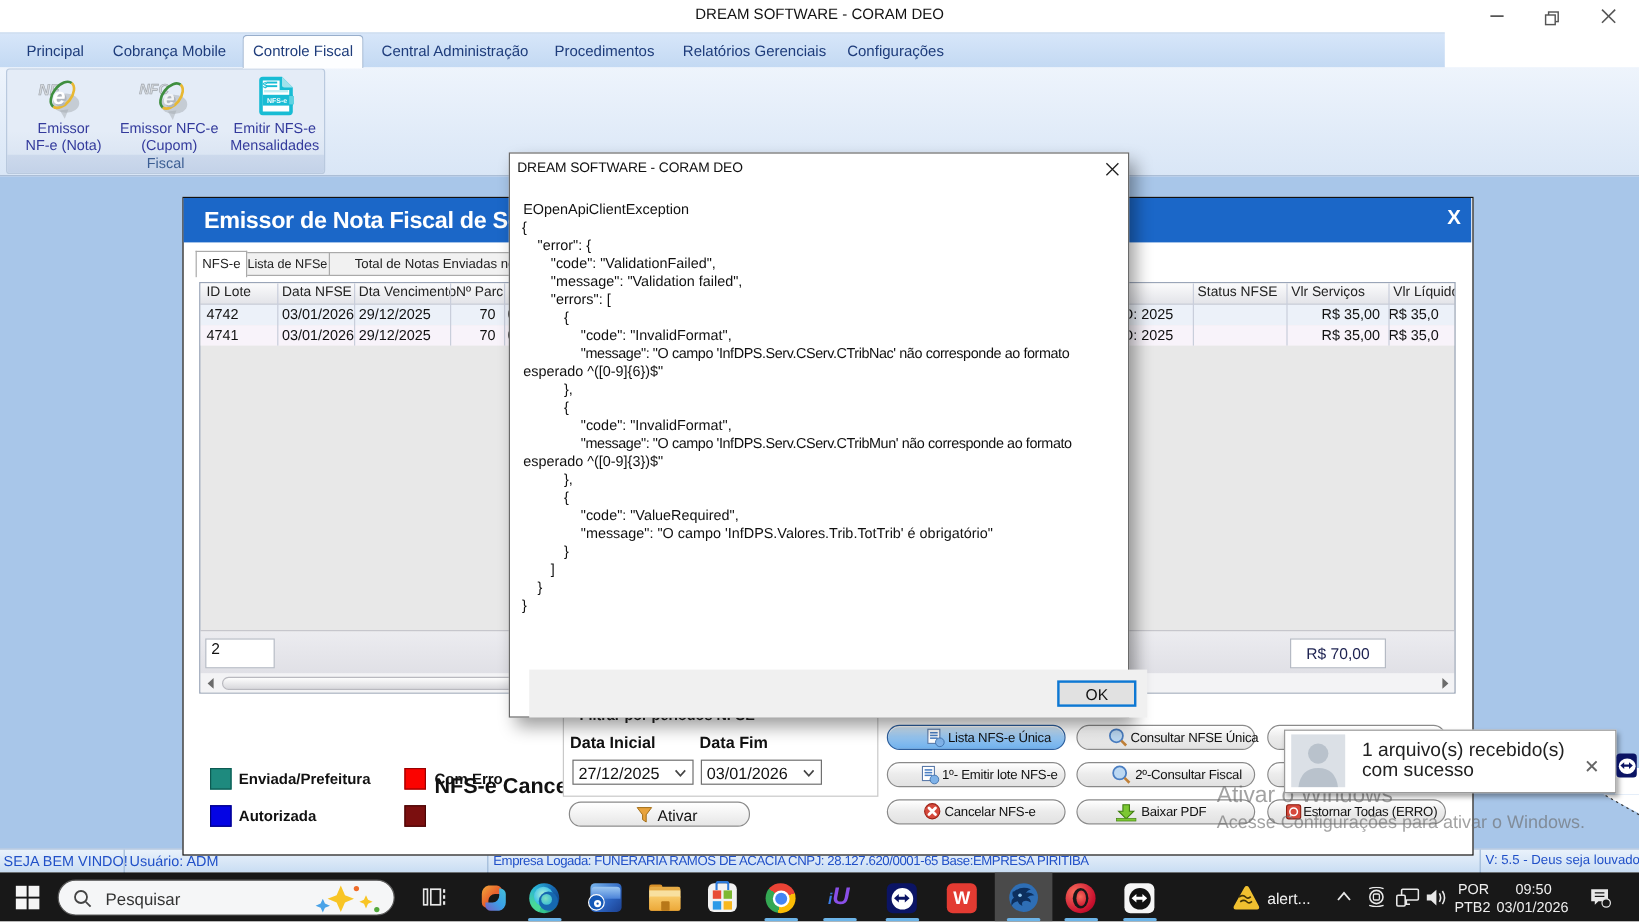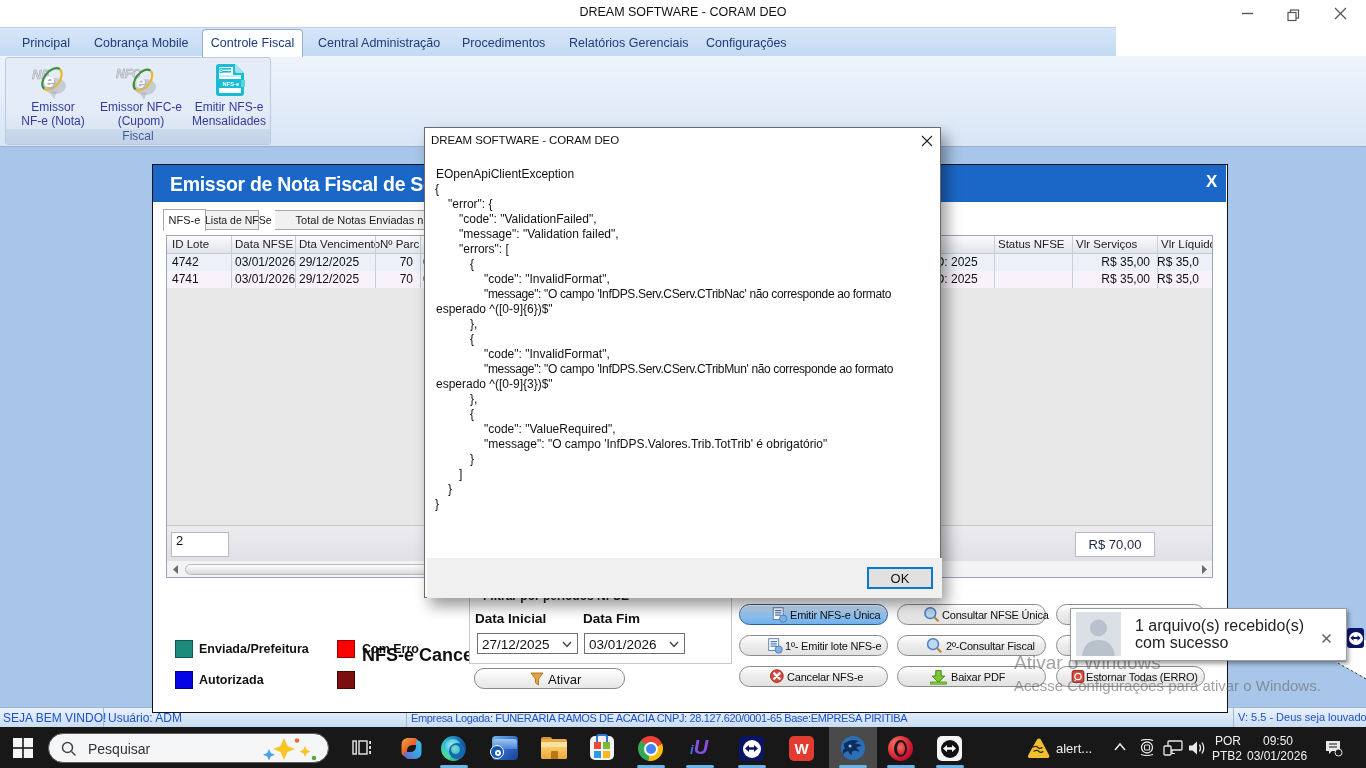--- a/index.html
+++ b/index.html
@@ -16,21 +16,21 @@
 
   <svg class="abs" style="left:1237px;top:0;width:120px;height:27px" viewBox="0 0 120 27">
     <line x1="5" y1="13.5" x2="16" y2="13.5" stroke="#555" stroke-width="1.4"></line>
     <rect x="53.5" y="10" width="8" height="8" fill="none" stroke="#555" stroke-width="1.2"></rect>
     <rect x="51" y="12.5" width="8" height="8" fill="#fff" stroke="#555" stroke-width="1.2"></rect>
     <line x1="98" y1="8" x2="109" y2="19" stroke="#555" stroke-width="1.3"></line>
     <line x1="109" y1="8" x2="98" y2="19" stroke="#555" stroke-width="1.3"></line>
   </svg>
 </div>
 
-<div class="abs" style="left:0;top:27px;width:1116px;height:29px;background:linear-gradient(#d7e6f9,#c3d9f3);border-top:1px solid #bdd2ec;z-index:1;">
+<div class="abs" style="left:0;top:27px;width:1204px;height:29px;background:linear-gradient(#d7e6f9,#c3d9f3);border-top:1px solid #bdd2ec;z-index:1;">
   <div class="abs nw" style="left:22px;top:8px;font-size:12.5px;color:#1e3c7b;">Principal</div>
   <div class="abs nw" style="left:94px;top:8px;font-size:12.5px;color:#1e3c7b;">Cobrança Mobile</div>
   <div class="abs nw" style="left:318px;top:8px;font-size:12.5px;color:#1e3c7b;">Central Administração</div>
   <div class="abs nw" style="left:462px;top:8px;font-size:12.5px;color:#1e3c7b;">Procedimentos</div>
   <div class="abs nw" style="left:569px;top:8px;font-size:12.5px;color:#1e3c7b;">Relatórios Gerenciais</div>
   <div class="abs nw" style="left:706px;top:8px;font-size:12.5px;color:#1e3c7b;">Configurações</div>
   <div class="abs" style="left:202px;top:1px;width:101px;height:28px;background:#fdfeff;border:1px solid #98aecb;border-bottom:none;border-radius:4px 4px 0 0;">
     <div class="nw" style="text-align:center;font-size:12.5px;color:#1e3c7b;margin-top:6px;">Controle Fiscal</div>
   </div>
 </div>
@@ -85,21 +85,21 @@
 <div class="abs" style="left:0;top:147px;width:1366px;height:560px;background:#a8c6e9;"></div>
 
 <div class="abs" style="left:152px;top:164px;width:1076px;height:549px;background:#fff;border:1.5px solid #111;z-index:3;">
 
   <div class="abs" style="left:0;top:0;width:1073px;height:37px;background:#1b67c8;overflow:hidden;">
     <div class="abs nw" style="left:17px;top:8px;font-size:19.5px;font-weight:bold;letter-spacing:-0.3px;color:#fff;">Emissor de Nota Fiscal de Serviço NFS-e</div>
     <div class="abs" style="left:1053px;top:7px;font-size:17px;font-weight:bold;color:#fff;">X</div>
   </div>
 
   <div class="abs" style="left:10px;top:44px;height:21px;font-size:11.5px;color:#222;">
-    <div class="abs nw" style="left:42px;top:1px;width:54px;height:20px;background:#f1f1f1;border:1px solid #aaa;border-left:none;">
+    <div class="abs nw" style="left:42px;top:1px;width:70px;height:20px;background:#f1f1f1;border:1px solid #aaa;border-left:none;">
         <div style="text-align:center;margin-top:3px;font-size:10.5px;">Lista de NFSe</div>
       </div>
     <div class="abs nw" style="left:112px;top:1px;width:200px;height:20px;background:#f1f1f1;border:1px solid #aaa;border-left:none;">
         <div style="text-align:center;margin-top:3px;font-size:11px;">Total de Notas Enviadas no Mês</div>
       </div>
     <div class="abs nw" style="left:0;top:0;width:43px;height:22px;background:#fff;border:1px solid #aaa;border-bottom:none;">
         <div style="text-align:center;margin-top:4px;font-size:11px;">NFS-e</div>
       </div>
   </div>
 
@@ -204,21 +204,21 @@
 </style>
 
 <div class="pbtn" style="left:739px;top:604px;background:linear-gradient(#ddeefc,#9ac8f2 45%,#6fb0ec);border:1.5px solid #2d5f9e;">
   <svg class="bico" viewBox="0 0 149 21">
     <rect x="30" y="3" width="11" height="13" fill="#fff" stroke="#5a79a8" stroke-width="1"></rect>
     <rect x="32" y="5.5" width="7" height="1.4" fill="#4a7ec2"></rect>
       <rect x="32" y="8" width="7" height="1.4" fill="#4a7ec2"></rect>
       <rect x="32" y="10.5" width="7" height="1.4" fill="#4a7ec2"></rect>
     <circle cx="41" cy="15" r="4" fill="#7fb2e8" stroke="#3c6ea8" stroke-width="0.8"></circle>
   </svg>
-  <span class="abs" style="left:50px;top:4px;">Emitir NFS-e Única</span>
+  <span class="abs" style="left:50px;top:4px;">Lista NFS-e Única</span>
 </div>
 <div class="pbtn" style="left:897px;top:604px;">
   <svg class="bico" viewBox="0 0 149 21">
     <circle cx="29" cy="9" r="6" fill="#bcd8f2" stroke="#4a7ec2" stroke-width="1.6"></circle>
     <line x1="33.5" y1="13.5" x2="38" y2="18" stroke="#c08038" stroke-width="2.4"></line>
   </svg>
   <span class="abs" style="left:44px;top:4px;">Consultar NFSE Única</span>
 </div>
 <div class="pbtn" style="left:1056px;top:604px;">
     <span class="lbl">Imprimir NFS-e</span>
@@ -486,16 +486,16 @@
 <div class="nw" style="height:15px;padding-left:11px;overflow:hidden;">esperado ^([0-9]{3})$"</div>
 <div class="nw" style="height:15px;padding-left:45px;overflow:hidden;">},</div>
 <div class="nw" style="height:15px;padding-left:45px;overflow:hidden;">{</div>
 <div class="nw" style="height:15px;padding-left:59px;overflow:hidden;">"code": "ValueRequired",</div>
 <div class="nw" style="height:15px;padding-left:59px;overflow:hidden;">"message": "O campo 'InfDPS.Valores.Trib.TotTrib' é obrigatório"</div>
 <div class="nw" style="height:15px;padding-left:45px;overflow:hidden;">}</div>
 <div class="nw" style="height:15px;padding-left:34px;overflow:hidden;">]</div>
 <div class="nw" style="height:15px;padding-left:23px;overflow:hidden;">}</div>
 <div class="nw" style="height:15px;padding-left:10px;overflow:hidden;">}</div>
 </div>
-  <div class="abs" style="left:2px;top:430px;width:515px;height:40px;background:#f0f0f0;">
+  <div class="abs" style="left:16px;top:430px;width:515px;height:40px;background:#f0f0f0;">
     <div class="abs" style="left:440px;top:9px;width:66px;height:22px;background:#e1e1e1;border:2px solid #0d78d4;font-size:13px;color:#111;text-align:center;line-height:19px;">OK</div>
   </div>
 </div>
 
 </body></html>

